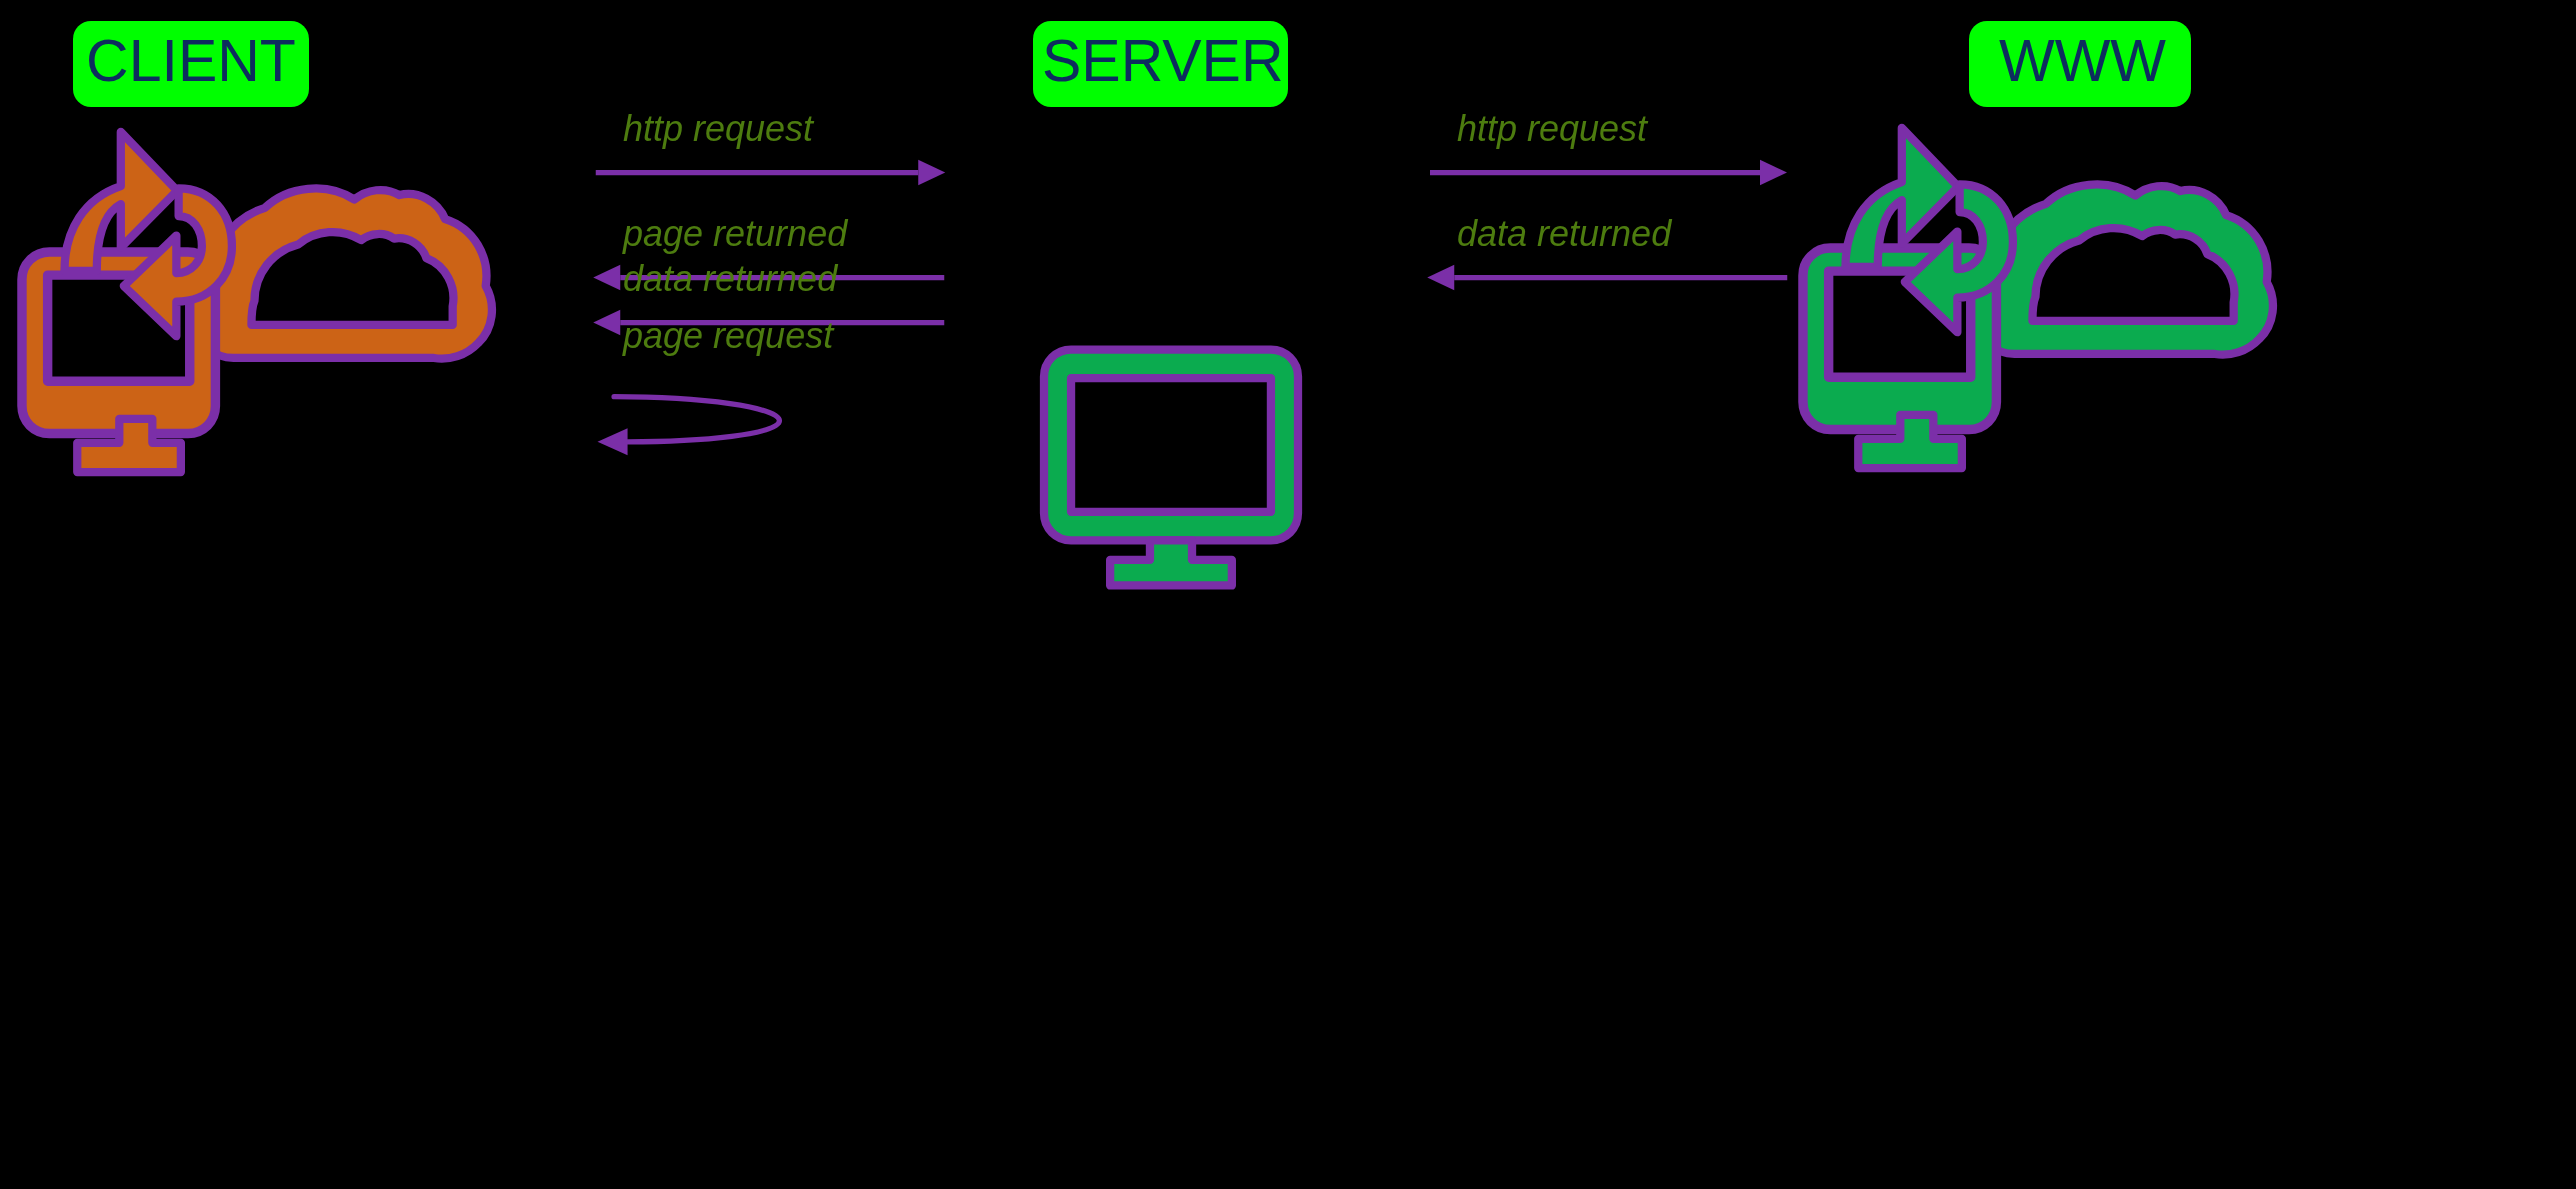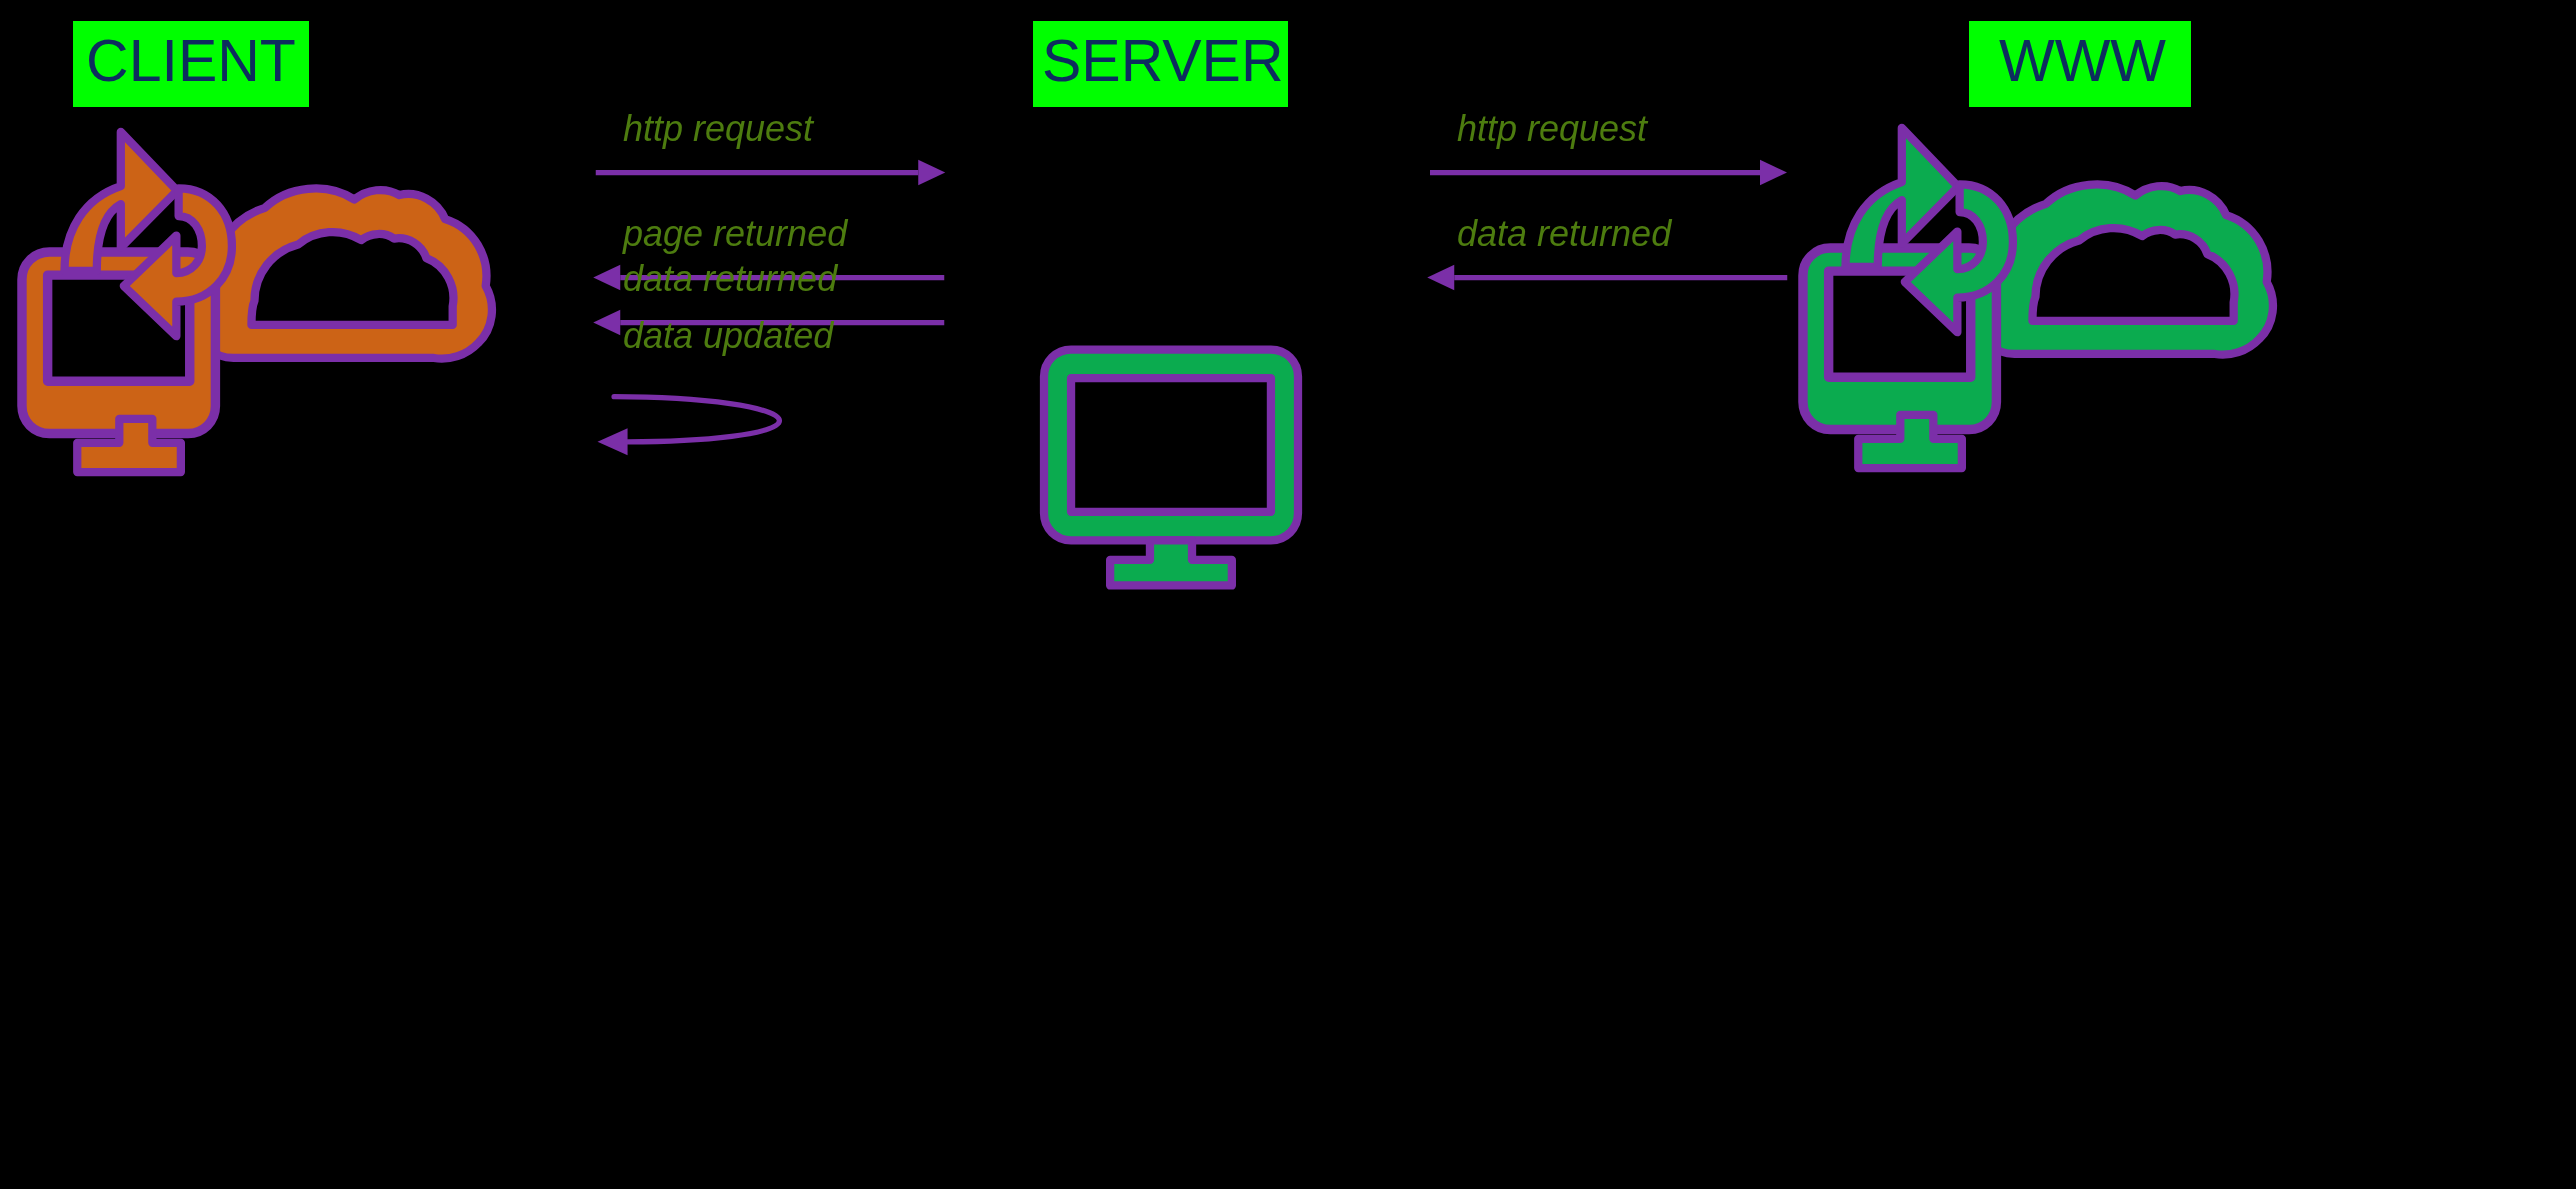--- a/index.html
+++ b/index.html
@@ -24,20 +24,21 @@
     color: #0d2d5e;
     font-family: "Liberation Sans", sans-serif;
     font-size: 59px;
     line-height: 1.0;
     font-weight: 400;
     letter-spacing: 0px;
     padding: 10.5px 9px 16.5px 9px;
     white-space: nowrap;
     text-align: center;
     box-sizing: border-box;
+    border-radius: 18px;
   }
   #label-client { left: 73px;  top: 21px; width: 236px; }
   #label-server { left: 1033px; top: 21px; width: 255px; }
   #label-www    { left: 1969px; top: 21px; width: 222px; padding-left: 14px; }
 
   
   .icon-group {
     position: absolute;
   }
   .icon-group svg { display: block; overflow: visible; }
@@ -276,21 +277,21 @@
       <line x1="40" y1="22" x2="472" y2="22" stroke="#7b2fa8" stroke-width="7"></line>
       <polygon points="40,5 40,39 4,22" fill="#7b2fa8"></polygon>
     </svg>
 
     <div class="arrow-label" style="left: 44px; top: 156px;">data returned</div>
     <svg class="arrow-svg" style="left: 10.5px; top: 201px;" width="356" height="33" viewBox="0 0 474 44">
       <line x1="40" y1="22" x2="472" y2="22" stroke="#7b2fa8" stroke-width="7"></line>
       <polygon points="40,5 40,39 4,22" fill="#7b2fa8"></polygon>
     </svg>
 
-    <div class="arrow-label" style="left: 44px; top: 213px;">data updated</div>
+    <div class="arrow-label" style="left: 44px; top: 213px;">page request</div>
     <svg class="arrow-svg" style="left: 10.5px; top: 275px;" width="218" height="68" viewBox="0 0 290 90">
       <path d="M 32 22
                C 150 22 252 36 252 54
                C 252 72 150 82 50 82" fill="none" stroke="#7b2fa8" stroke-width="7" stroke-linecap="round"></path>
       <polygon points="50,64 50,100 10,82" fill="#7b2fa8"></polygon>
     </svg>
 
   </div>
 
   <div id="flow-right" class="flow">

